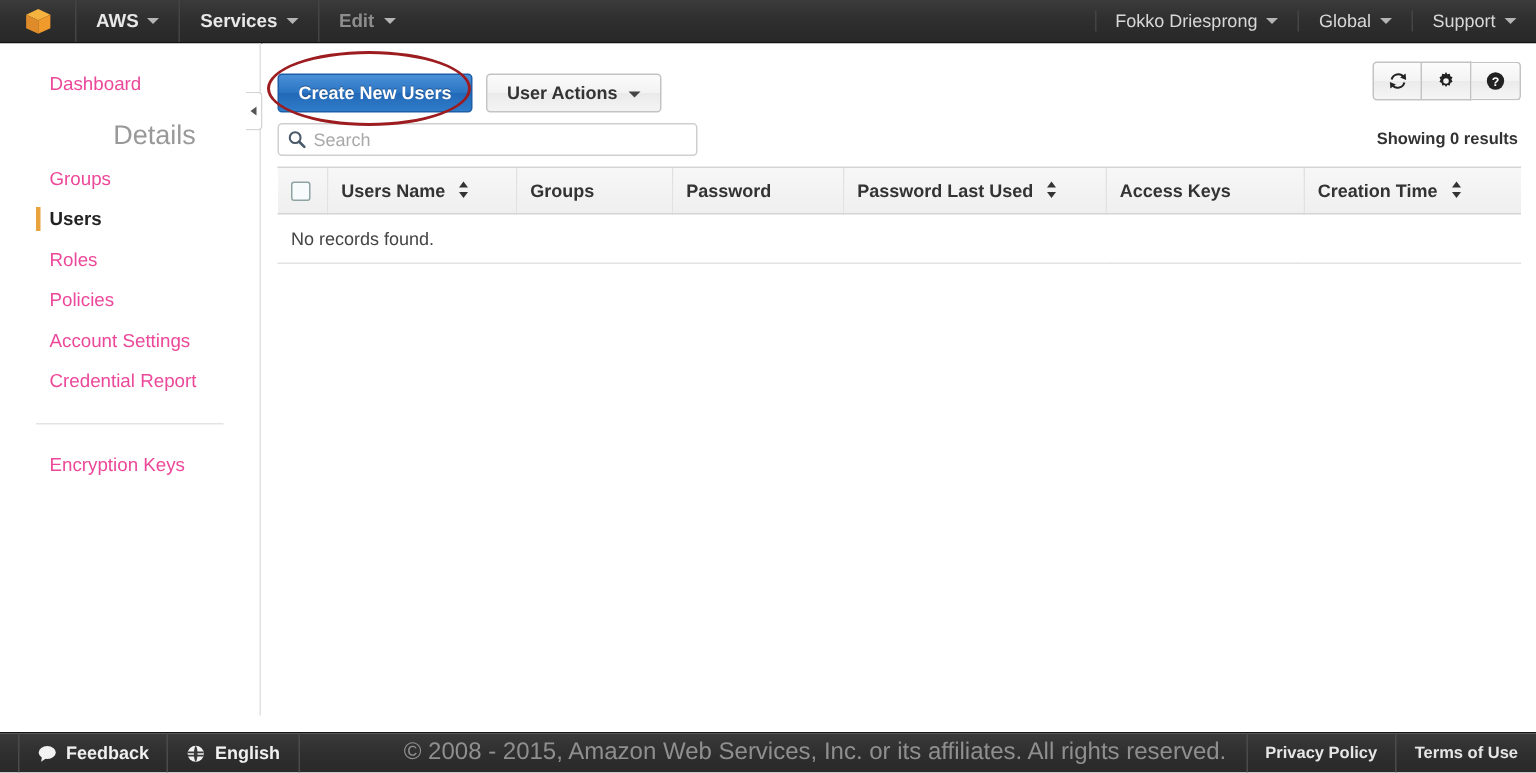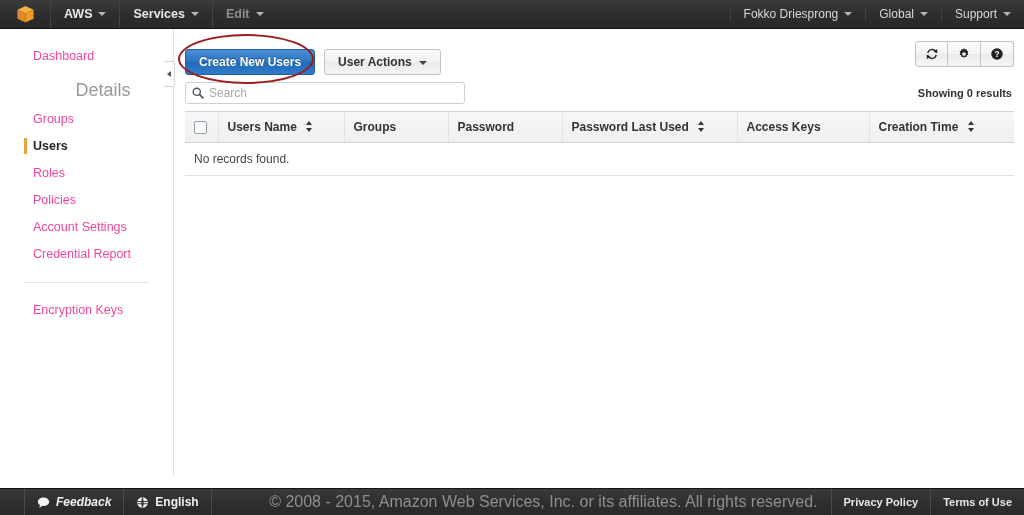--- a/index.html
+++ b/index.html
@@ -353,21 +353,21 @@
     align-items: center;
     gap: 6px;
     padding: 0 12px;
     color: #f0f0f0;
     font-size: 12px;
     font-weight: bold;
     border-right: 1px solid #4a4a4a;
     cursor: pointer;
     white-space: nowrap;
   }
-  .foot-btn.first { border-left: 1px solid #4a4a4a; margin-left: 24px; font-style: italic; }
+  .foot-btn.first { border-left: 1px solid #4a4a4a; margin-left: 12px; }
   .foot-spacer { flex: 1; }
   #copyright {
     display: flex;
     align-items: center;
     padding: 0 13px;
     color: #8f8f8f;
     font-size: 16px;
     white-space: nowrap;
   }
   .foot-link {

